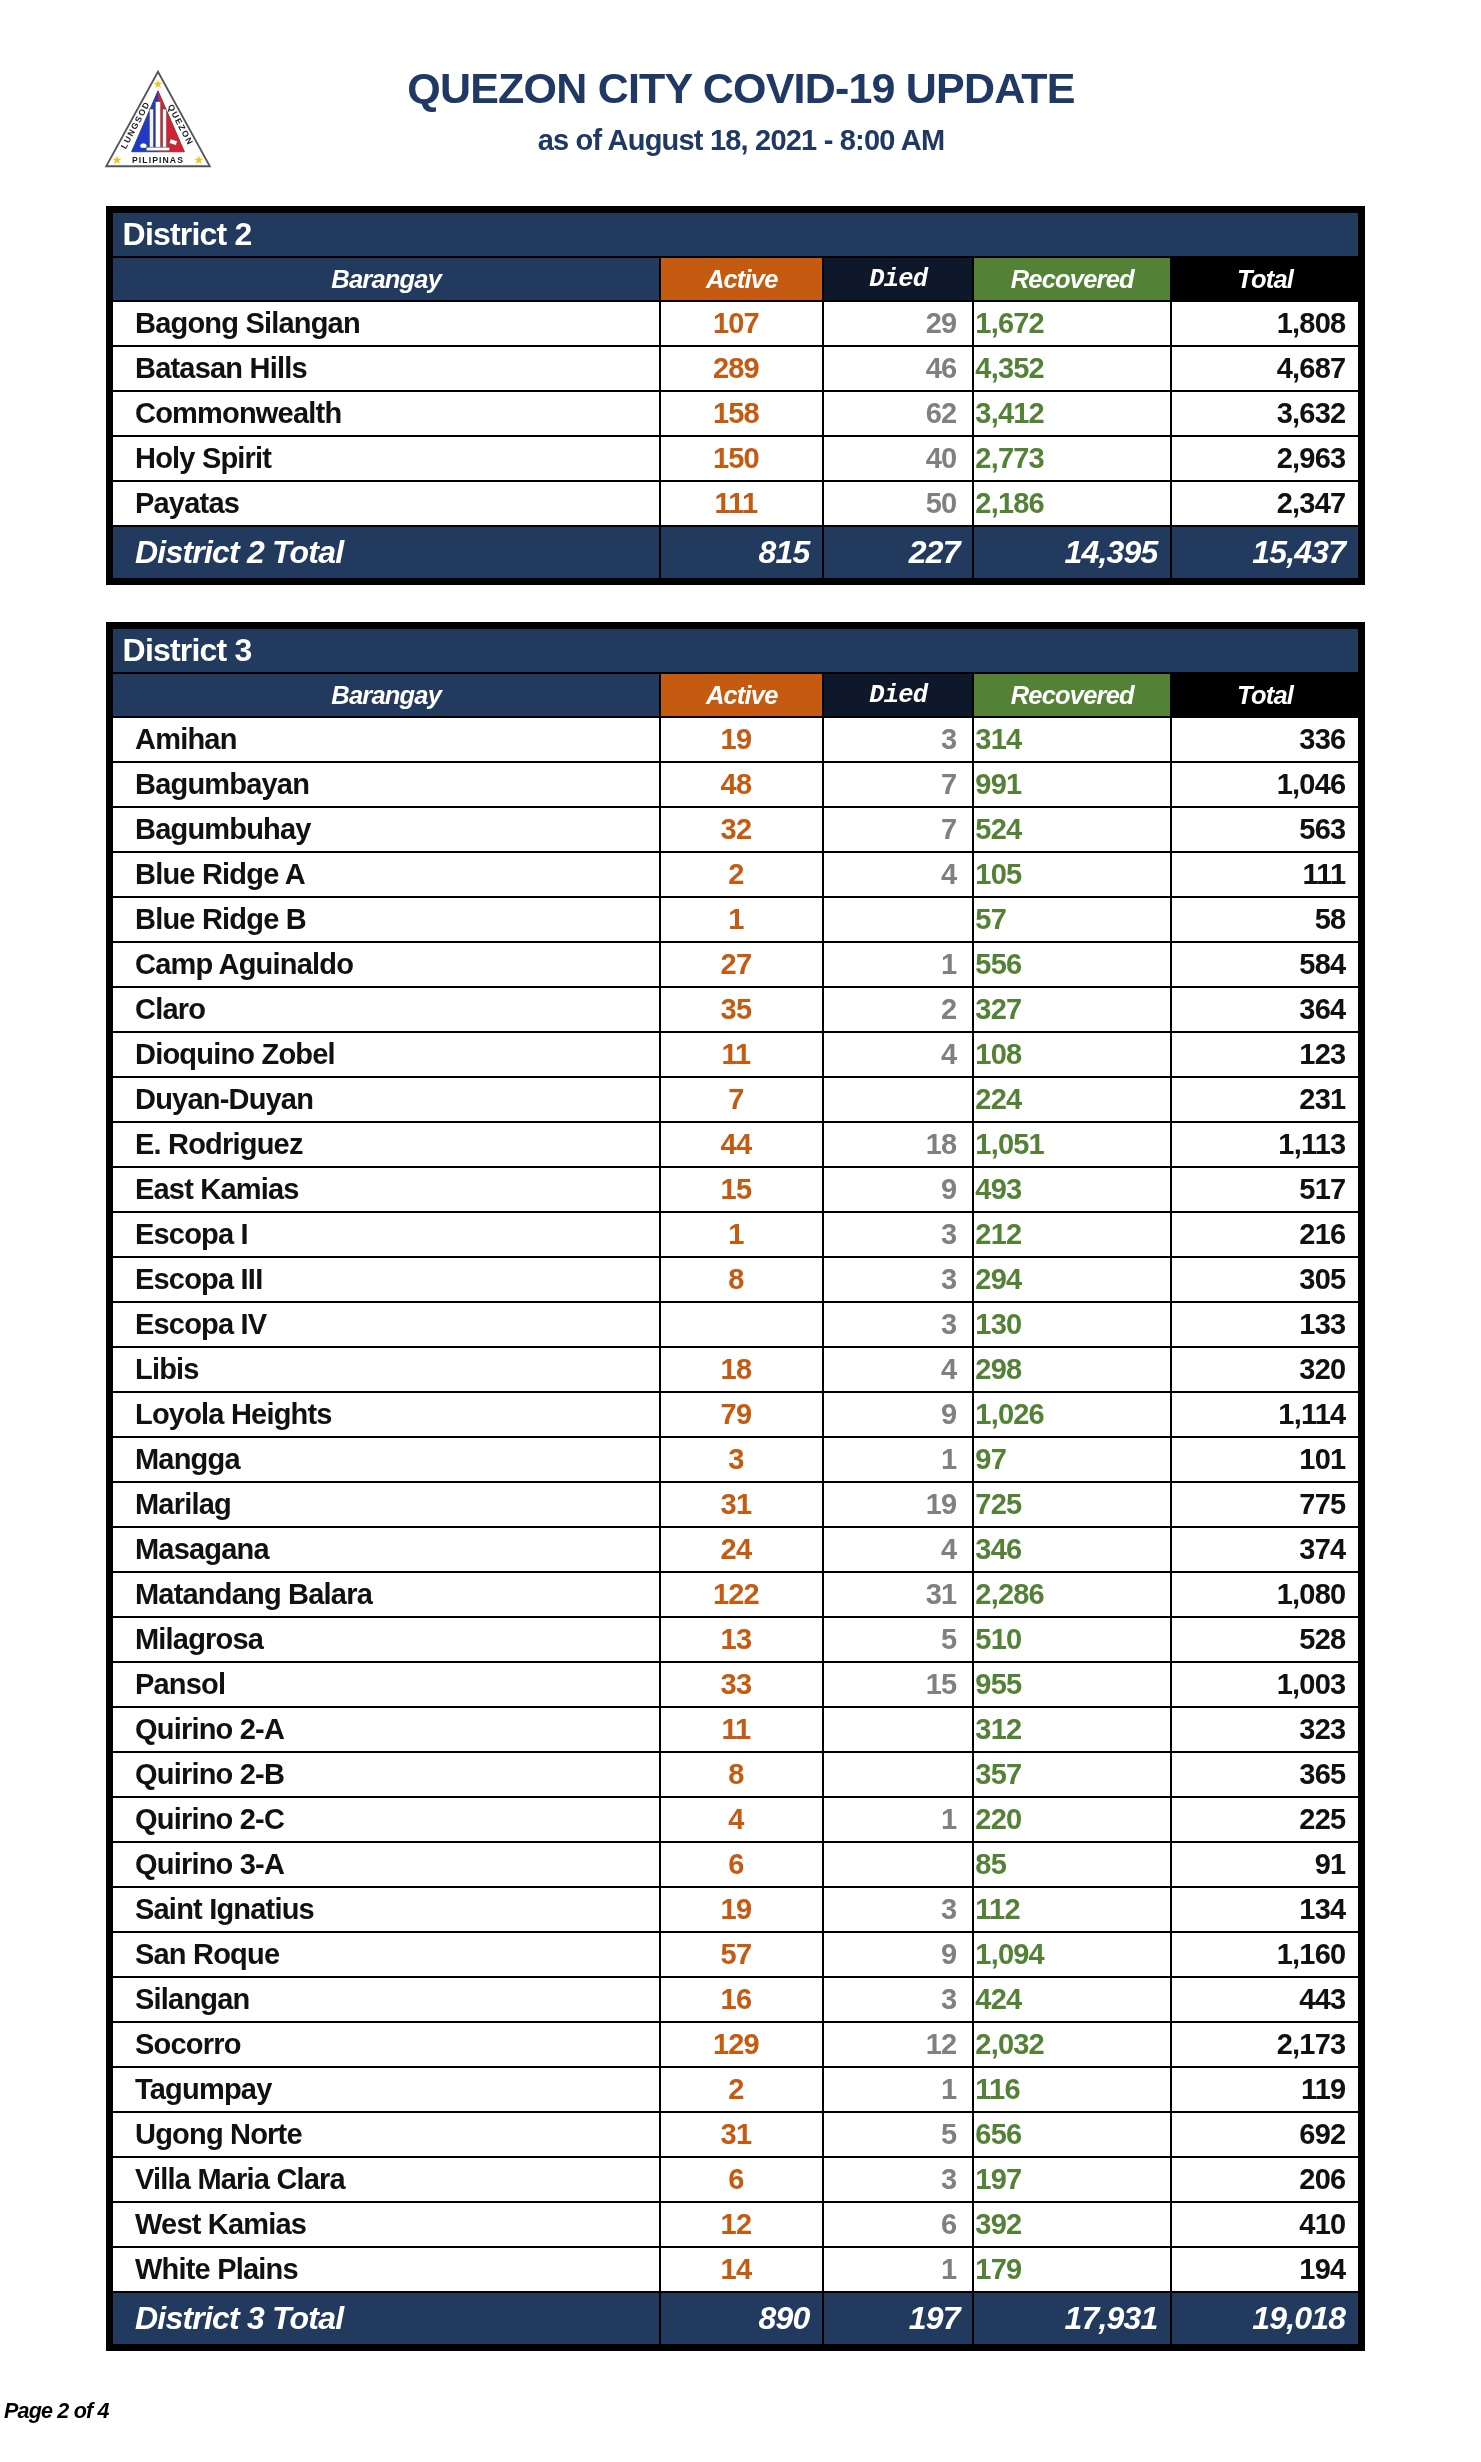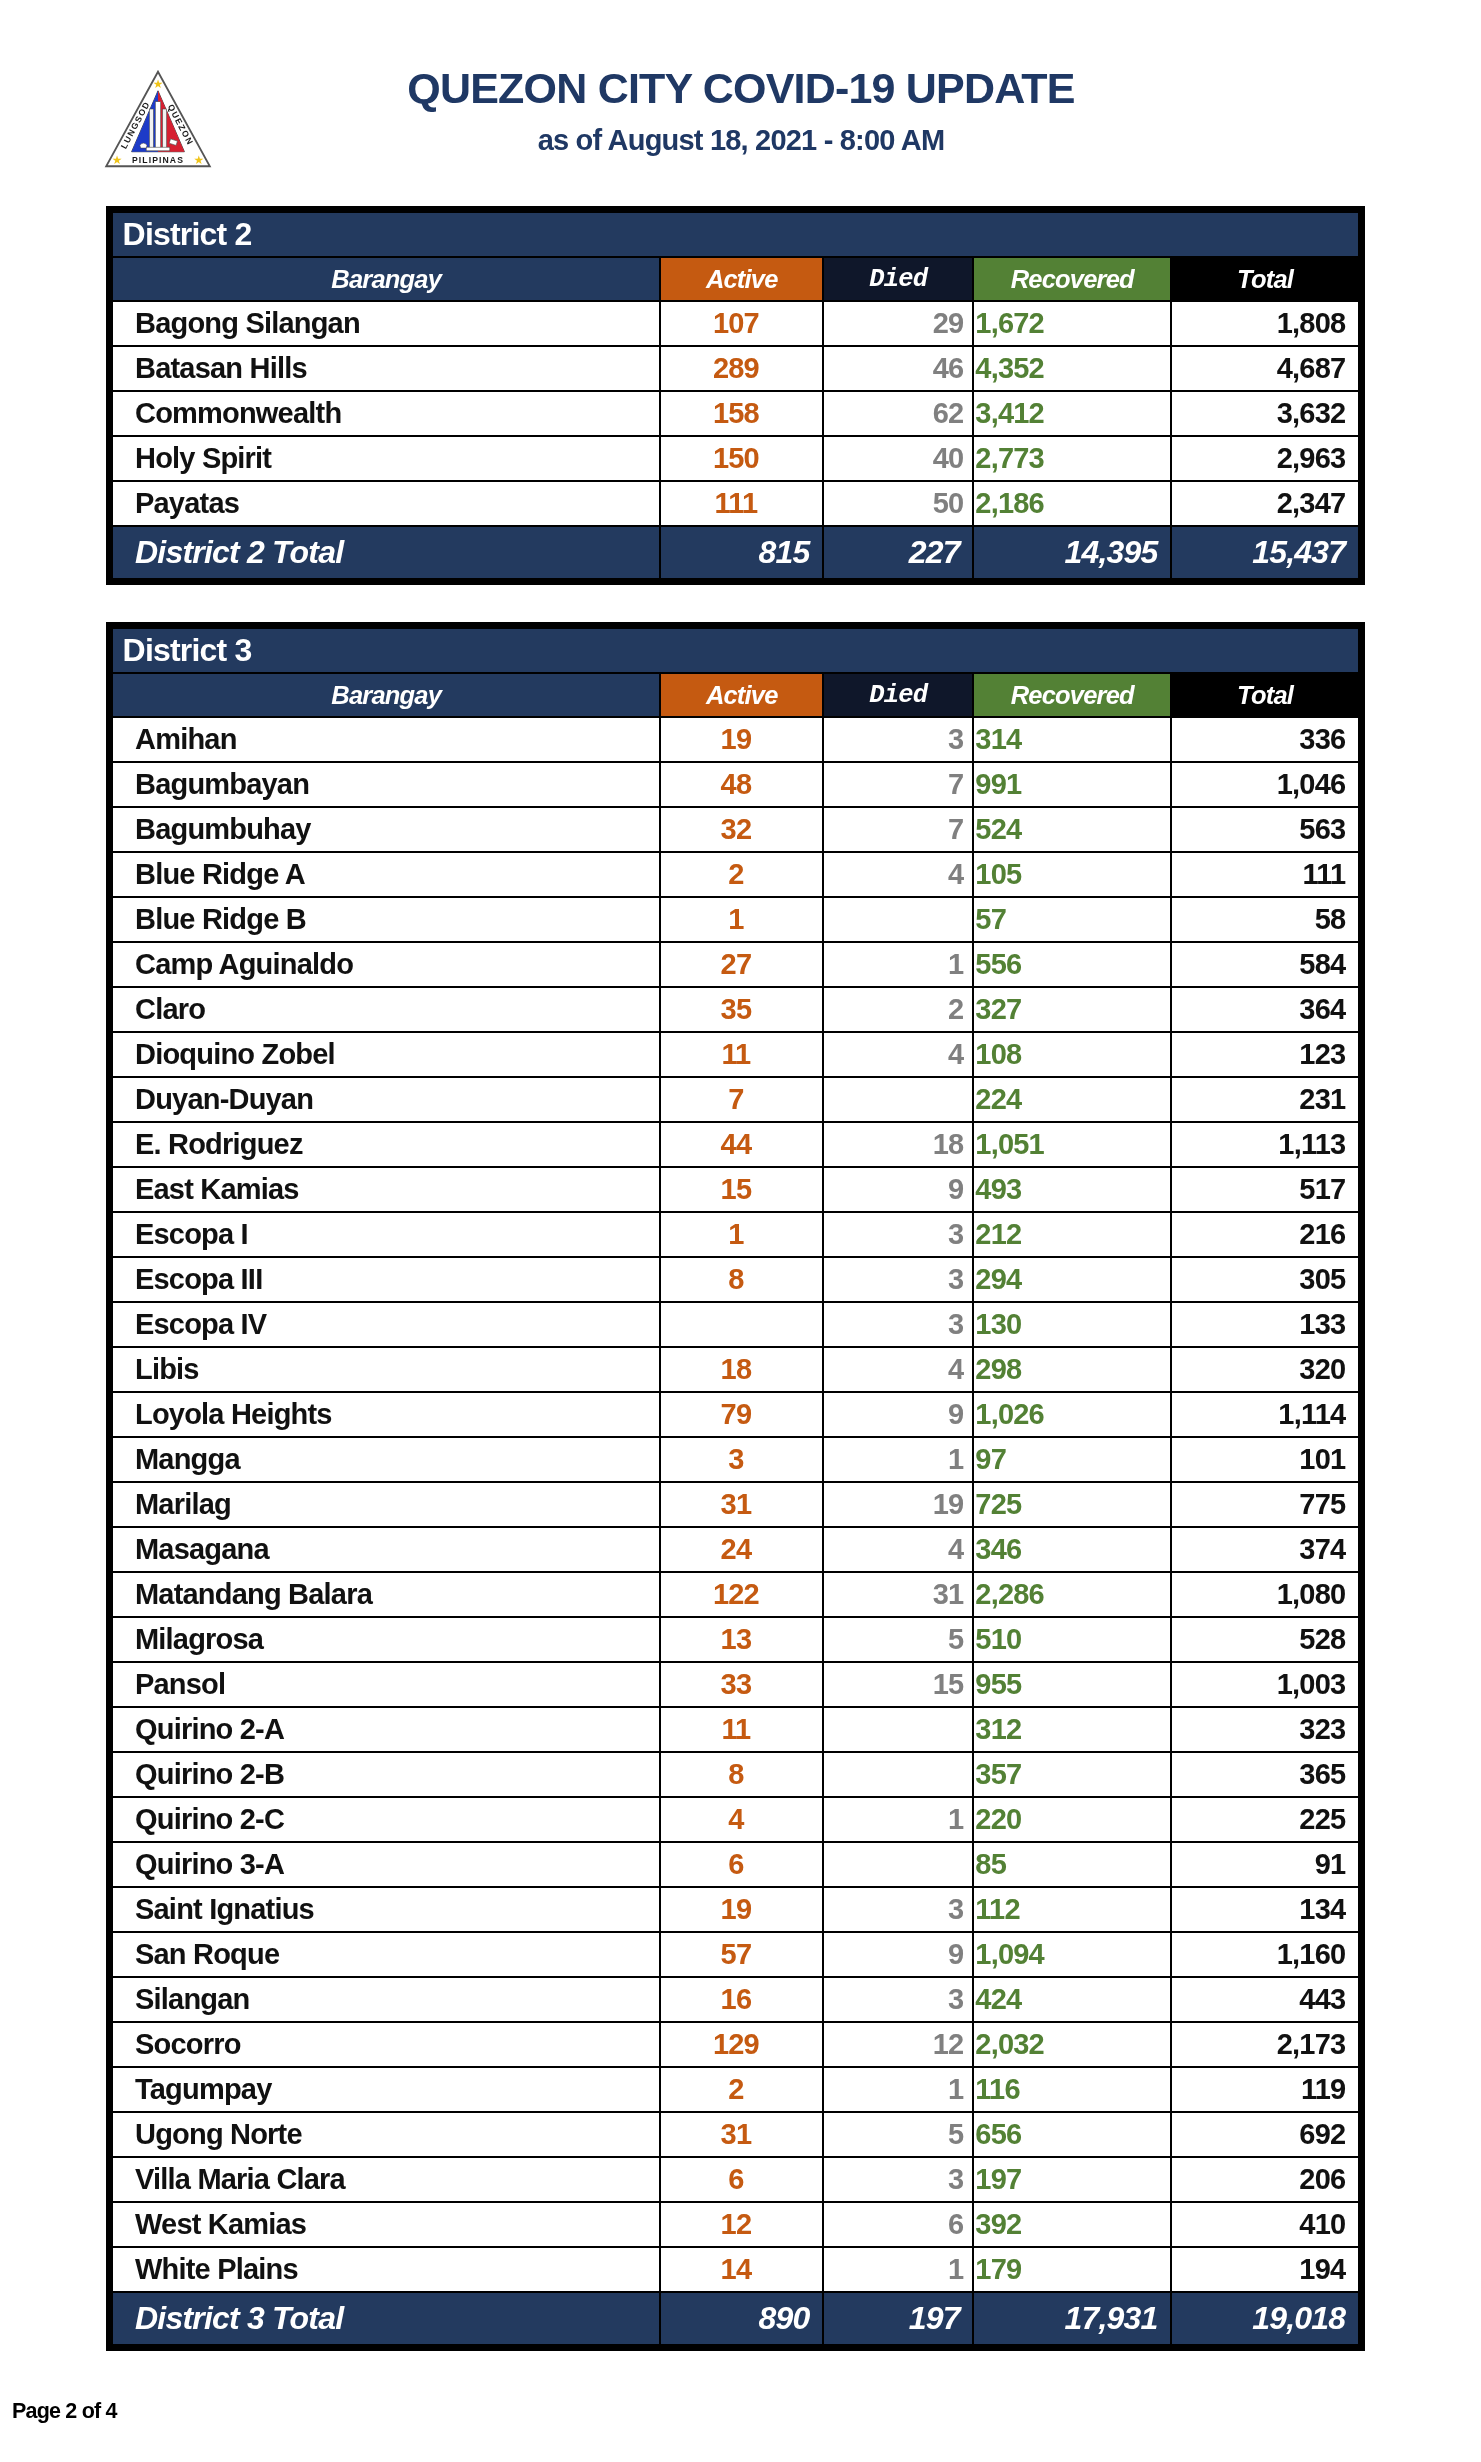--- a/index.html
+++ b/index.html
@@ -29,34 +29,34 @@
   }
   .h-name      { background:#233A5F; }
   .h-active    { background:#C55A11; }
   .h-died      { background:#0f172a;font-family:Liberation Mono, monospace; }
   .h-recovered { background:#538135; }
   .h-total     { background:#000000; }
 
   .data-row td { height:41px; font-size:29px; font-weight:bold; background:#ffffff; }
   .c-name      { background:#BDD7EE; color:#111111; text-align:left; padding-left:22px; }
   .c-active    { color:#C55A11; text-align:center; padding-right:12.7px; }
-  .c-died      { color:#808080; text-align:right; padding-right:9px; }
+  .c-died      { color:#808080; text-align:right; padding-right:16px; }
   .c-recovered { color:#538135; text-align:left; padding-right:12.7px; }
   .c-total     { color:#111111; text-align:right; padding-right:12.7px; }
 
   .total-row td {
     background:#233A5F; color:#ffffff; font-weight:bold; font-style:italic;
     height:49px; font-size:32px;
   }
   .t-name { text-align:left; padding-left:22px; }
   .t-num  { text-align:right; padding-right:12.7px; }
 
   .page-footer {
-    position:absolute; left:12px; bottom:38px; width:100%；
-    text-align:center;
+    position:absolute; left:4px; bottom:38px; width:100%；
+    text-align:center;font-style:italic;
   }
   .page-footer { text-align:center; }
   .page-footer span { font-size:21.5px; font-weight:bold; color:#000000; letter-spacing:-0.8px; }
 
   .seal-text { font-weight:bold; fill:#1a1a1a; }
 </style>
 </head>
 <body>
 
 <div class="page">

